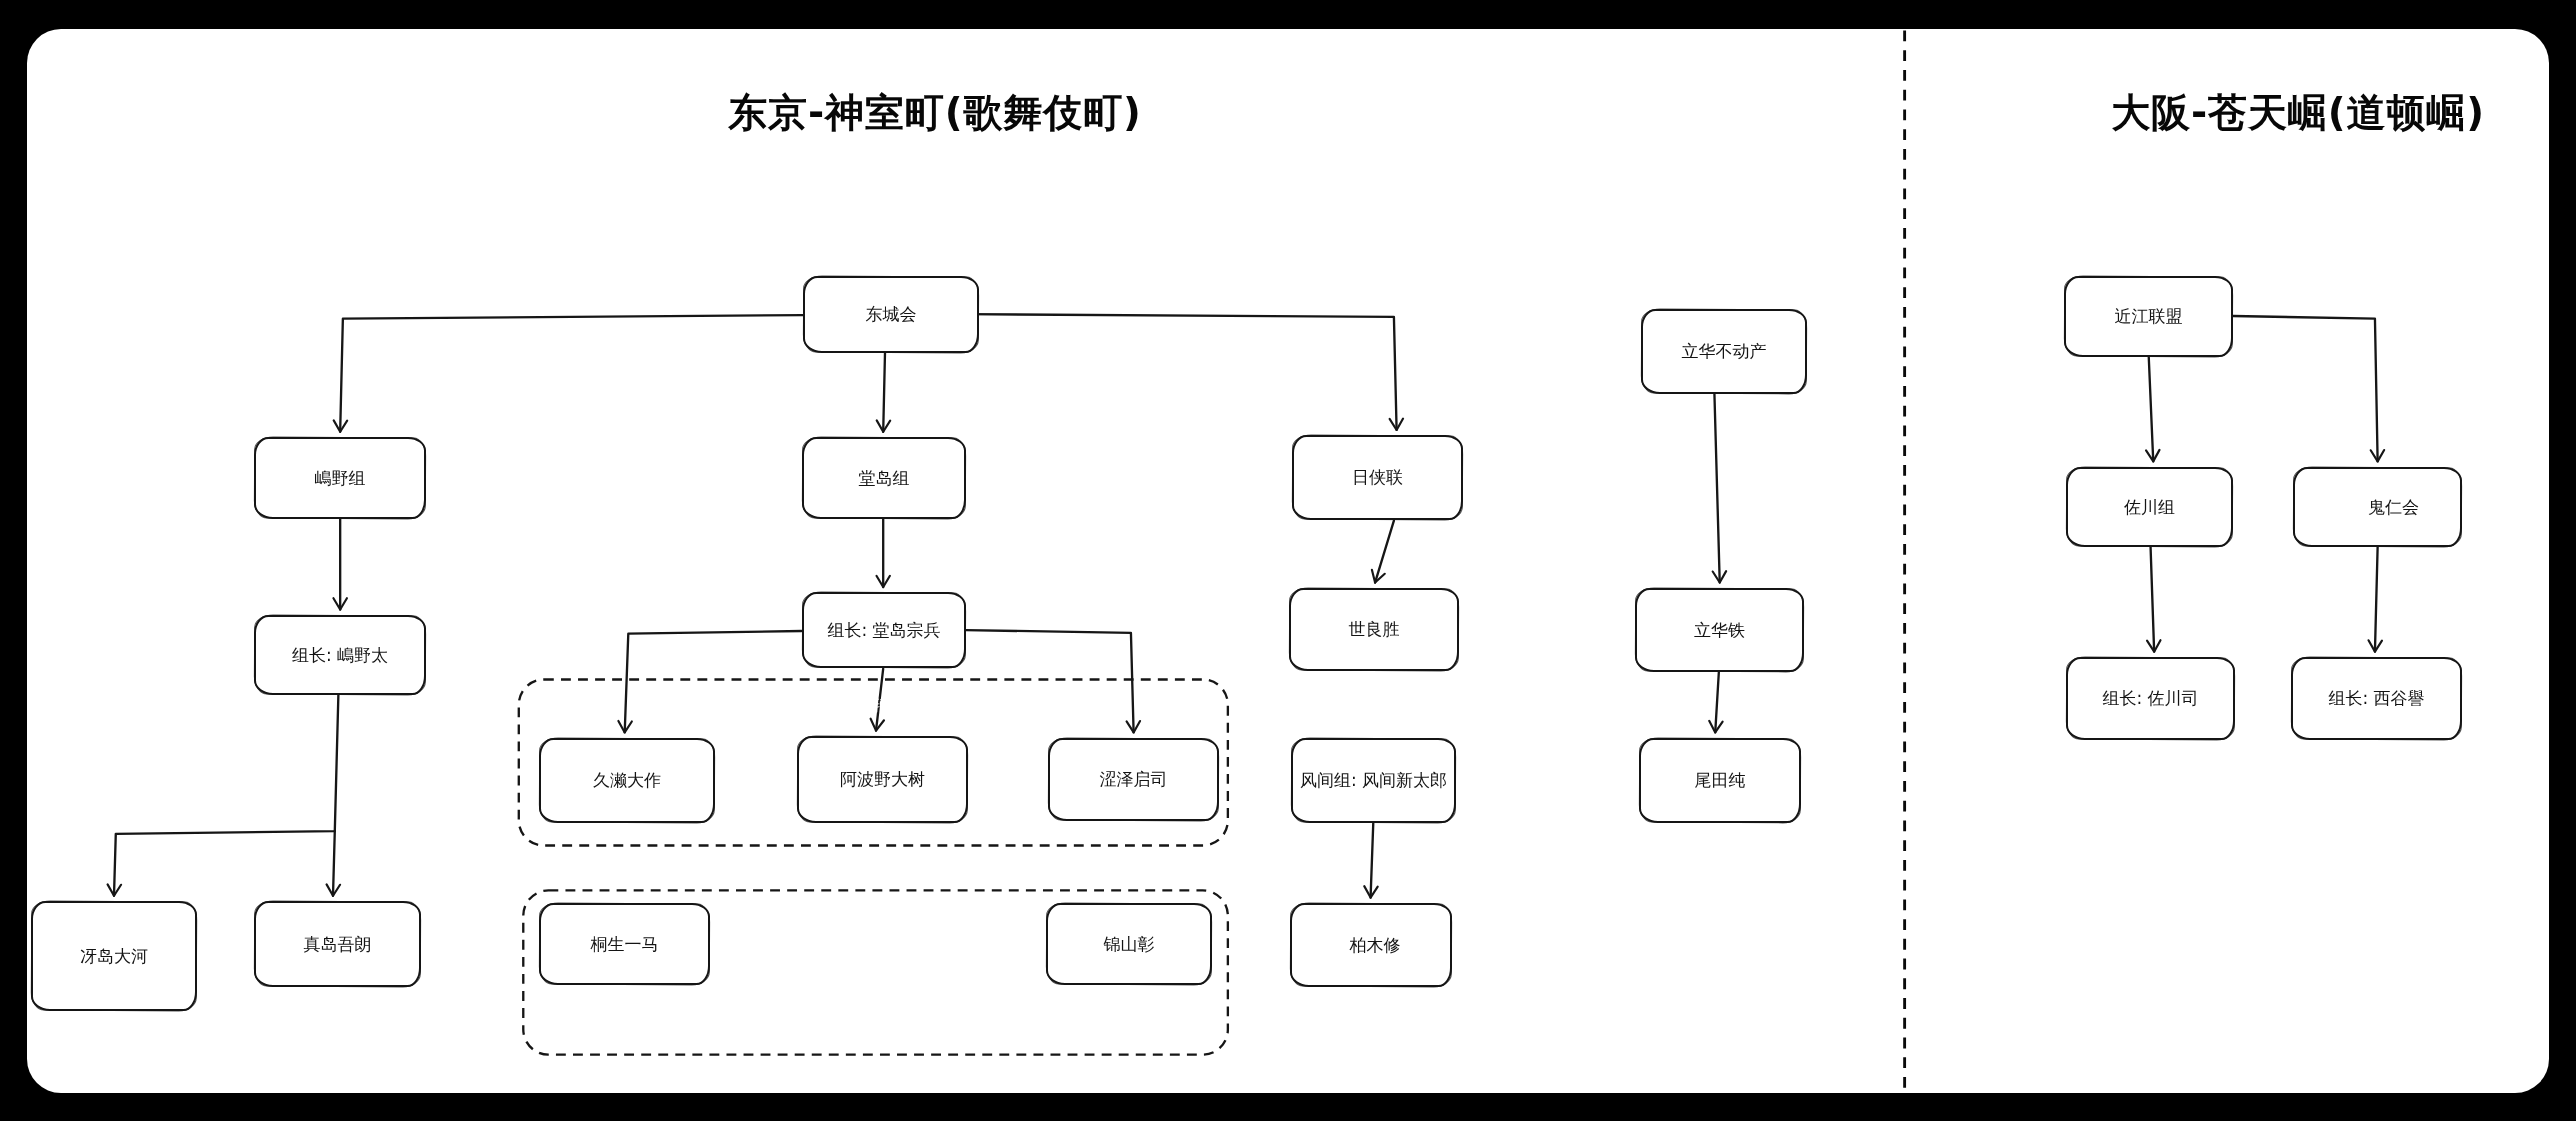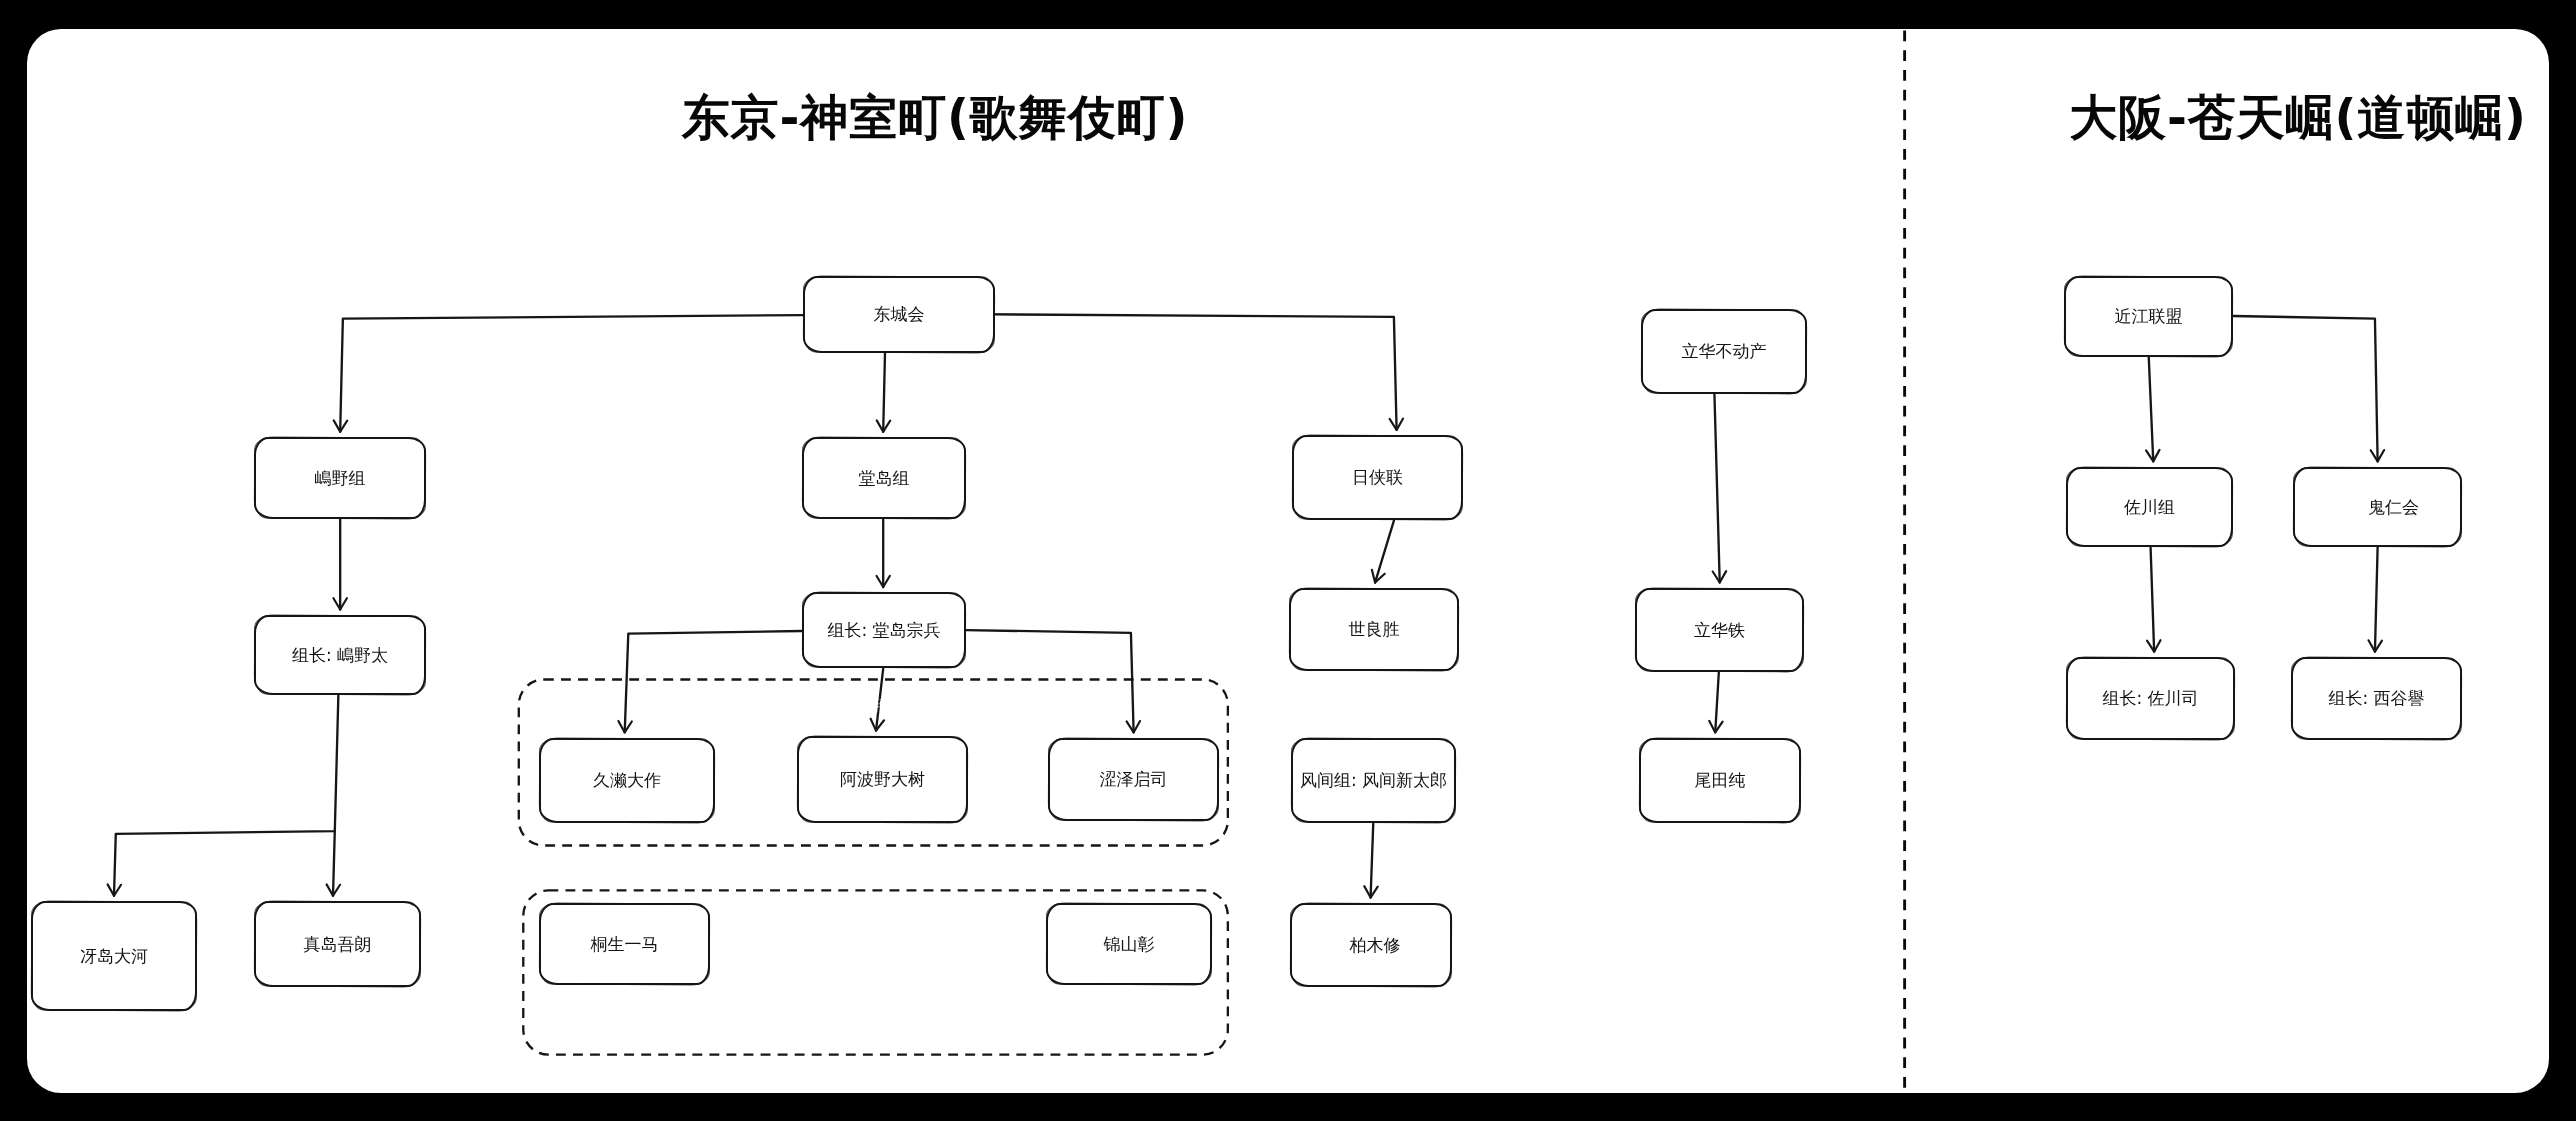--- a/index.html
+++ b/index.html
@@ -31,21 +31,21 @@
     stroke-dasharray: 11 8;
   }
   svg.layer line.sep {
     stroke: #0a0a0a; stroke-width: 3.2px;
     stroke-dasharray: 12 10;
   }
   .title {
     position: absolute;
     transform: translateX(-50%);
     white-space: nowrap;
-    font-size: 48px;
+    font-size: 39px;
     font-weight: 600;
     color: #070707;
     letter-spacing: 0.9px;
     z-index: 3;
   }
   .node {
     position: absolute;
     background: #fff;
     border: 2.3px solid #161616;
     border-radius: 14.4px 18px 13.5px 19px / 18px 13.5px 19px 14.4px;
@@ -114,21 +114,21 @@
   <path class="edge" d="M 2396 609 L 2400 726" marker-end="url(#arrow)"></path>
   <path class="edge" d="M 2649 609 L 2646 726" marker-end="url(#arrow)"></path>
 </svg>
 
 <div class="title" style="left:935px; top:86px;">东京-神室町(歌舞伎町)</div>
 <div class="title" style="left:2298px; top:86px;">大阪-苍天崛(道顿崛)</div>
 
 <div class="group-label" style="left:873px; top:693px;">若头辅佐</div>
 <div class="group-label" style="left:871px; top:900px;">若众</div>
 
-<div class="node" style="left:803px; top:276px; width:192px; height:77px;">
+<div class="node" style="left:803px; top:276px; width:176px; height:77px;">
   <span class="nl">东城会</span>
 </div>
 <div class="node" style="left:1641px; top:274px; width:166px; height:85px;margin-top:35px;">
   <span class="nl">立华不动产</span>
 </div>
 <div class="node" style="left:254px; top:437px; width:172px; height:82px;">
   <span class="nl">嶋野组</span>
 </div>
 <div class="node" style="left:802px; top:437px; width:164px; height:82px;">
   <span class="nl">堂岛组</span>

